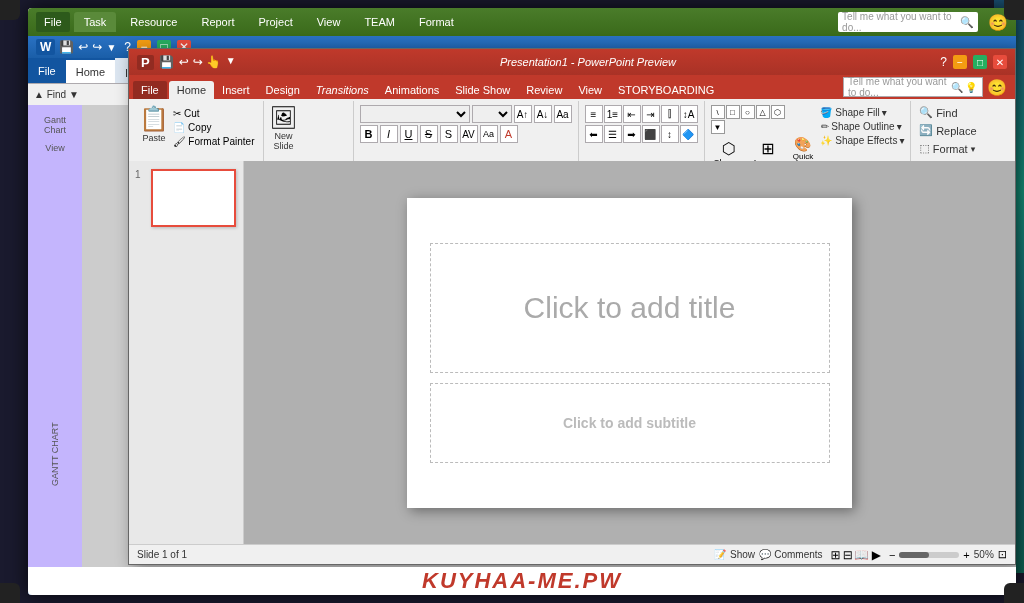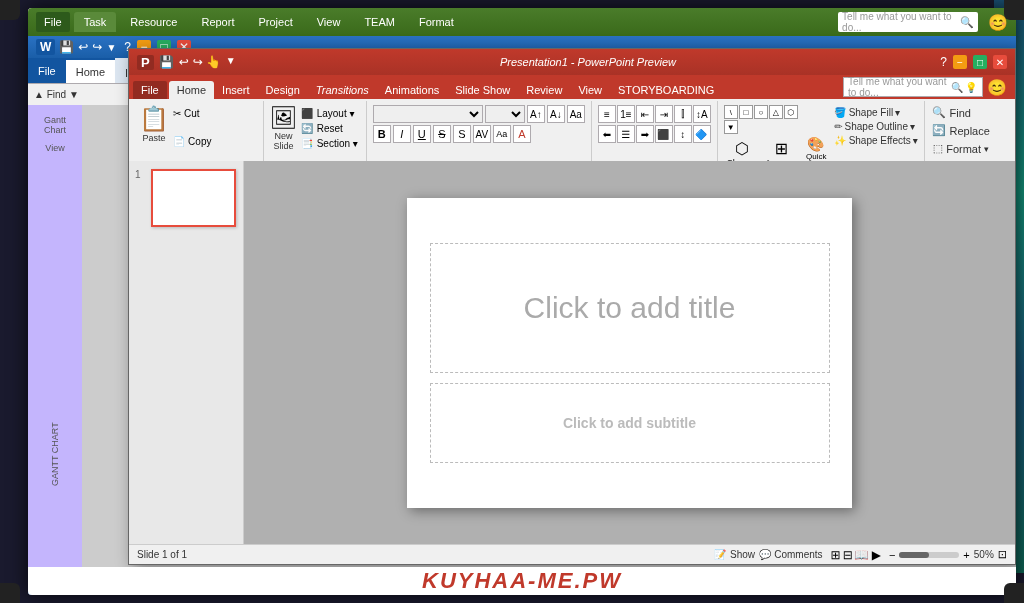--- a/index.html
+++ b/index.html
@@ -173,39 +173,34 @@
     </div>
 
     <div style="background:#f0f0f0; border-bottom:1px solid #ccc; display:flex; align-items:stretch; padding:2px 4px; min-height:72px; position:relative;">
 
       <div style="display:flex; flex-direction:column; border-right:1px solid #ccc; padding:2px 6px; min-width:70px;">
         <div style="display:flex; gap:2px; flex:1; align-items:flex-start; padding-top:2px;">
           <div style="display:flex; flex-direction:column; align-items:center; cursor:pointer;">
             <span style="font-size:24px;">📋</span>
             <span style="font-size:9px; color:#333;">Paste</span>
           </div>
-          <div style="display:flex; flex-direction:column; gap:15px; margin-top:2px;">
+          <div style="display:flex; flex-direction:column; gap:1px; margin-top:2px;">
             <div style="display:flex; align-items:center; gap:2px; font-size:10px; cursor:pointer; padding:1px 2px;">✂ Cut</div>
             <div style="display:flex; align-items:center; gap:2px; font-size:10px; cursor:pointer; padding:1px 2px;">📄 Copy</div>
             <div style="display:flex; align-items:center; gap:2px; font-size:10px; cursor:pointer; padding:1px 2px;">🖌 Format Painter</div>
           </div>
         </div>
         <div style="font-size:9px; color:#666; text-align:center; margin-top:auto;">Clipboard</div>
       </div>
 
       <div style="display:flex; flex-direction:column; border-right:1px solid #ccc; padding:2px 6px; min-width:90px;">
         <div style="display:flex; gap:2px; flex:1; align-items:flex-start; padding-top:2px;">
           <div style="display:flex; flex-direction:column; align-items:center; cursor:pointer;">
             <span style="font-size:22px;">🖼</span>
             <span style="font-size:9px; color:#333; text-align:center;">New<br>Slide</span>
-          </div>
-          <div style="display:flex; flex-direction:column; gap:2px; margin-top:2px;">
-            <div style="display:flex; align-items:center; gap:2px; font-size:10px; cursor:pointer; padding:1px 2px;">⬛ Layout ▾</div>
-            <div style="display:flex; align-items:center; gap:2px; font-size:10px; cursor:pointer; padding:1px 2px;">🔄 Reset</div>
-            <div style="display:flex; align-items:center; gap:2px; font-size:10px; cursor:pointer; padding:1px 2px;">📑 Section ▾</div>
           </div>
         </div>
         <div style="font-size:9px; color:#666; text-align:center; margin-top:auto;">Slides</div>
       </div>
 
       <div style="display:flex; flex-direction:column; border-right:1px solid #ccc; padding:2px 6px; min-width:160px;">
         <div style="display:flex; flex-direction:column; gap:2px; flex:1; padding-top:2px;">
           <div style="display:flex; gap:2px; align-items:center;">
             <select style="width:110px; height:18px; font-size:10px; border:1px solid #aeaaae;"><option></option></select>
             <select style="width:40px; height:18px; font-size:10px; border:1px solid #aeaaae;"><option></option></select>

